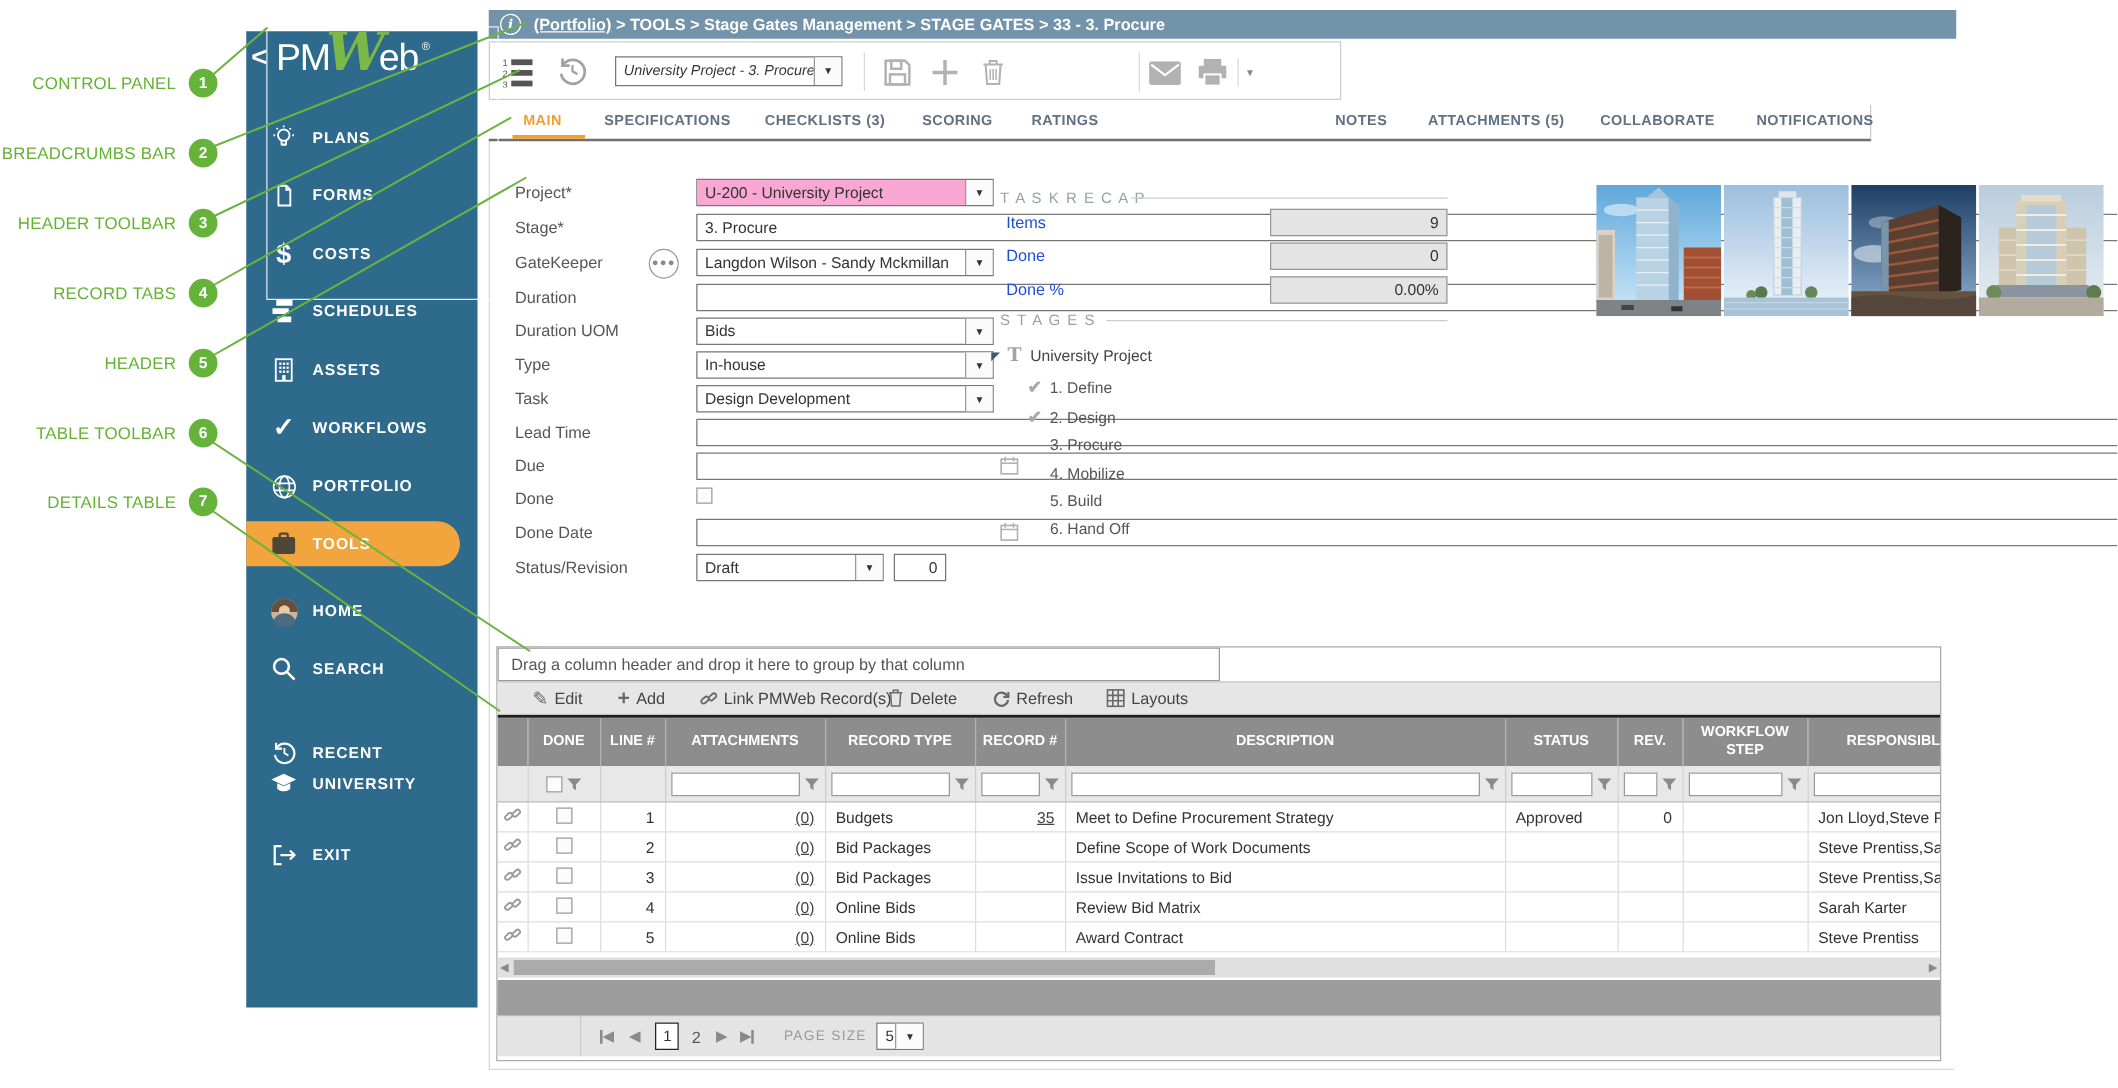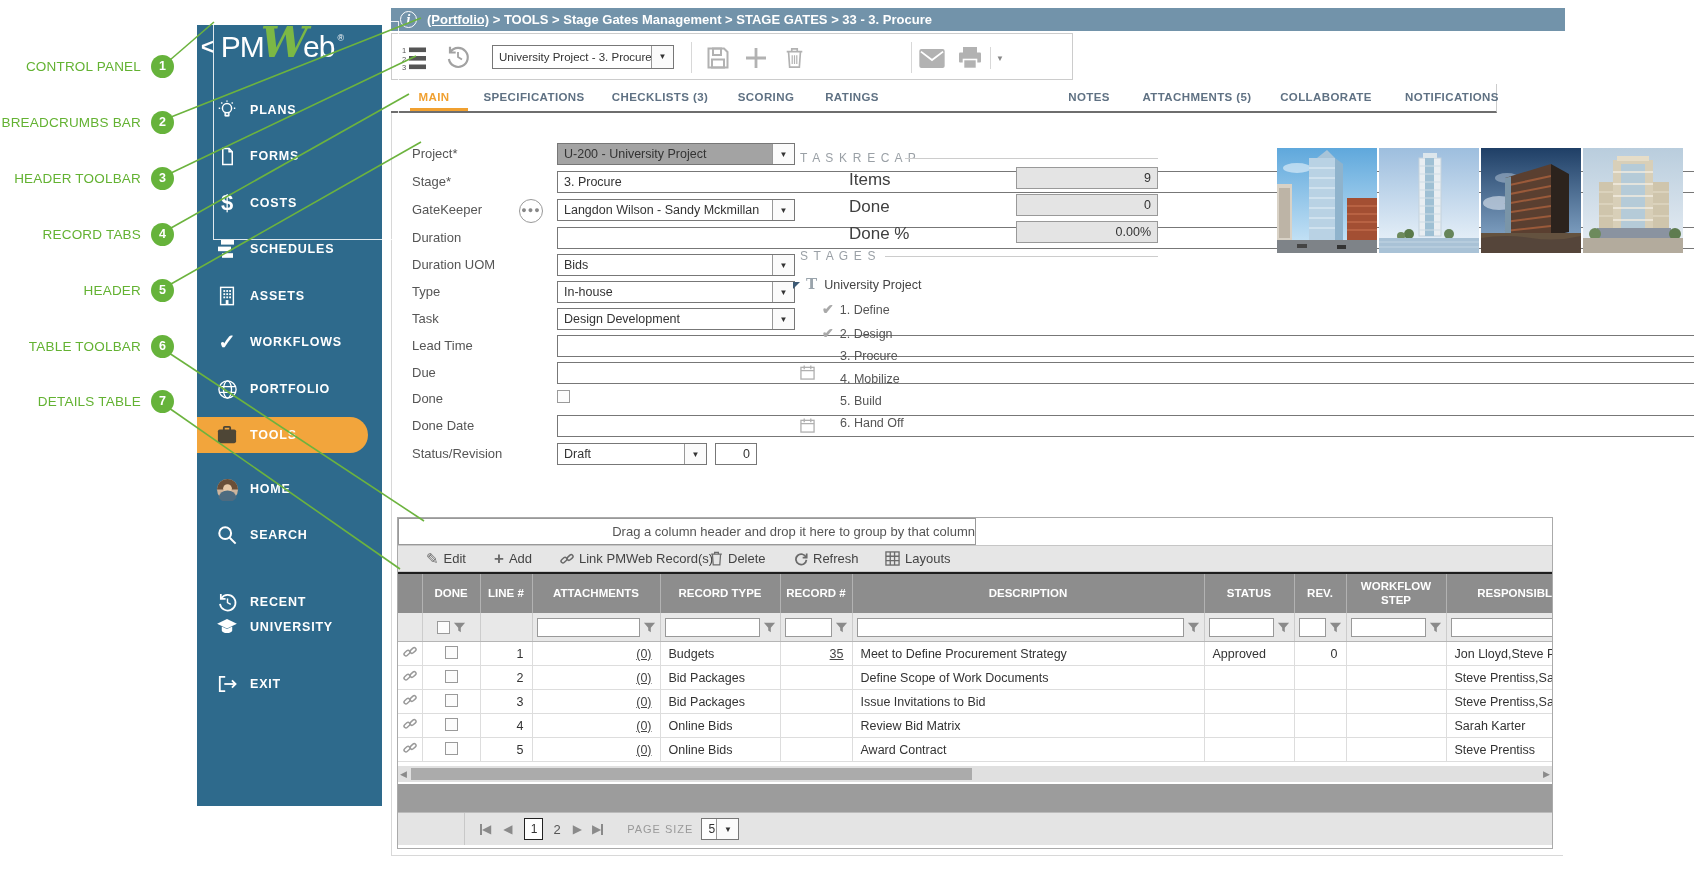--- a/index.html
+++ b/index.html
@@ -1,18 +1,18 @@
 <!DOCTYPE html>
 <html><head>
 <meta charset="utf-8">
 <style>
   html,body{margin:0;padding:0;background:#fff;}
   .canvas{position:relative;width:1694px;height:870px;background:#fff;overflow:hidden;
           font-family:"Liberation Sans",sans-serif;-webkit-font-smoothing:antialiased;}
-  .abs{position:absolute;}
+  .abs{position:absolute;font-style:italic;}
   
   .ann-label{position:absolute;left:0;width:141px;text-align:right;color:#63b232;
              font-size:13.5px;font-weight:500;letter-spacing:.2px;}
   .ann-circle{position:absolute;width:23px;height:23px;border-radius:50%;background:#66b33b;
               color:#fff;font-size:12.5px;font-weight:bold;text-align:center;line-height:23px;z-index:61;}
   #ann-lines{position:absolute;left:0;top:0;z-index:60;pointer-events:none;}
   
   .sidebar{position:absolute;left:197px;top:25px;width:185px;height:781px;background:#2e6a8c;z-index:1;}
   .ctrl-rect{position:absolute;left:213px;top:21px;width:184px;height:217px;
              border:1px solid rgba(255,255,255,.85);z-index:5;pointer-events:none;}
@@ -50,41 +50,41 @@
        color:#5f7183;font-weight:600;cursor:pointer;white-space:nowrap;}
   .tab.active{color:#f0a030;}
   .tab-underline{position:absolute;left:19px;top:24px;width:58px;height:3px;background:#f0a030;}
   
   .frow-label{position:absolute;left:412px;font-size:13px;color:#555;}
   .fctl{position:absolute;left:557px;width:238px;height:22px;box-sizing:border-box;}
   .inp{border:1px solid #777;background:#fff;font-family:"Liberation Sans",sans-serif;
        font-size:12.5px;color:#333;padding:0 6px;box-sizing:border-box;width:100%;height:22px;}
   .inp.num{text-align:right;}
   .sel.f .txt{font-size:12.5px;line-height:20px;}
-  .sel.dis .txt{background:#a3a3a3;}
+  .sel.dis .txt{background:#f9a8d4;}
   .dots-btn{position:absolute;left:519px;width:22px;height:22px;border:1px solid #999;border-radius:50%;
             background:#fff;color:#888;font-size:9px;letter-spacing:1px;text-align:center;line-height:21px;cursor:pointer;}
   .cal{position:absolute;left:800px;cursor:pointer;}
   .cb{display:inline-block;width:13px;height:13px;border:1px solid #9a9a9a;background:#fcfcfc;box-sizing:border-box;}
   .sechead{position:absolute;color:#9aa0a6;font-size:12px;letter-spacing:1.2px;}
   .secline{position:absolute;height:1px;background:#ccc;}
   .recap-inp{position:absolute;left:1016px;width:142px;height:22px;border:1px solid #999;background:#e4e4e4;
              box-sizing:border-box;font-size:12.5px;color:#333;text-align:right;padding:0 6px;font-family:"Liberation Sans",sans-serif;}
-  .recap-lb{position:absolute;left:849px;font-size:17px;color:#404040;}
+  .recap-lb{position:absolute;left:805px;font-size:13px;color:#1d4ed8;}
   .tree-row{position:absolute;font-size:12.5px;color:#555;}
   .tree-tri{display:inline-block;width:0;height:0;border-top:7px solid #3d5a75;border-right:7px solid transparent;margin-right:6px;}
   .tree-T{font-family:"DejaVu Serif",serif;color:#9aa4ac;font-weight:bold;font-size:15px;margin-right:7px;}
   .tree-chk{color:#a9a9a9;font-weight:bold;font-size:14px;margin-right:6px;}
   .imgstrip{position:absolute;left:1277px;top:148px;display:flex;gap:2px;}
   .imgstrip svg{display:block;}
   
   .grid{position:absolute;left:397px;top:517px;width:1156px;height:332px;border:1px solid #aaa;
         box-sizing:border-box;background:#fff;z-index:2;}
   .dragbox{position:absolute;left:0;top:0;width:578px;height:27px;border:1px solid #999;box-sizing:border-box;
-           font-size:13px;color:#555;line-height:25px;padding-left:0;background:#fff;text-align:right;}
+           font-size:13px;color:#555;line-height:25px;padding-left:10px;background:#fff;}
   .gtoolbar{position:absolute;left:0;top:27px;width:100%;height:27px;background:#e6e6e6;
             border-top:1px solid #c6c6c6;border-bottom:1px solid #c6c6c6;box-sizing:border-box;}
   .gtb{position:absolute;top:0;height:25px;display:flex;align-items:center;gap:5px;font-size:13px;color:#444;cursor:pointer;}
   .tablewrap{position:absolute;left:0;top:54px;width:1154px;height:190px;overflow:hidden;}
   table.grid-t{border-collapse:collapse;table-layout:fixed;width:1193px;border-top:2px solid #1d1d1d;}
   .grid-t th{background:#8d8d8d;color:#fff;font-size:11.5px;font-weight:bold;height:39px;
              border-right:1px solid #b2b2b2;padding:0 2px;line-height:1.2;}
   .grid-t td{font-size:12.5px;color:#333;height:23px;border-right:1px solid #ddd;border-bottom:1px solid #ddd;
              padding:0 8px;white-space:nowrap;overflow:hidden;background:#fff;}
   .grid-t tr.filter td{background:#e8e8e8;border-right:1px solid #ccc;border-bottom:1px solid #b5b5b5;height:28px;padding:0 4px;}

